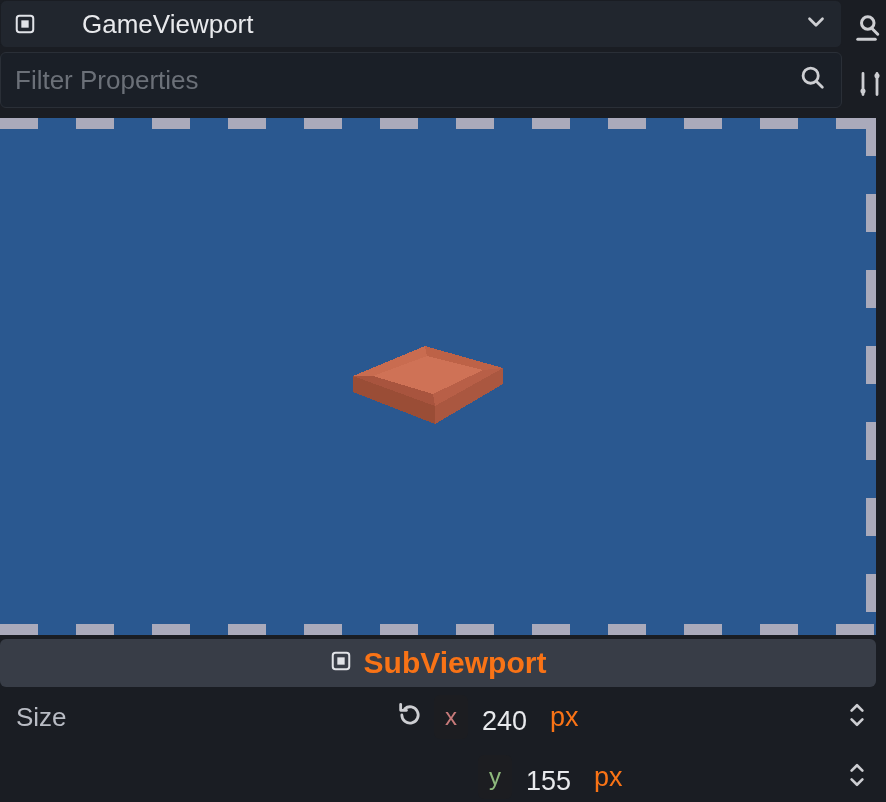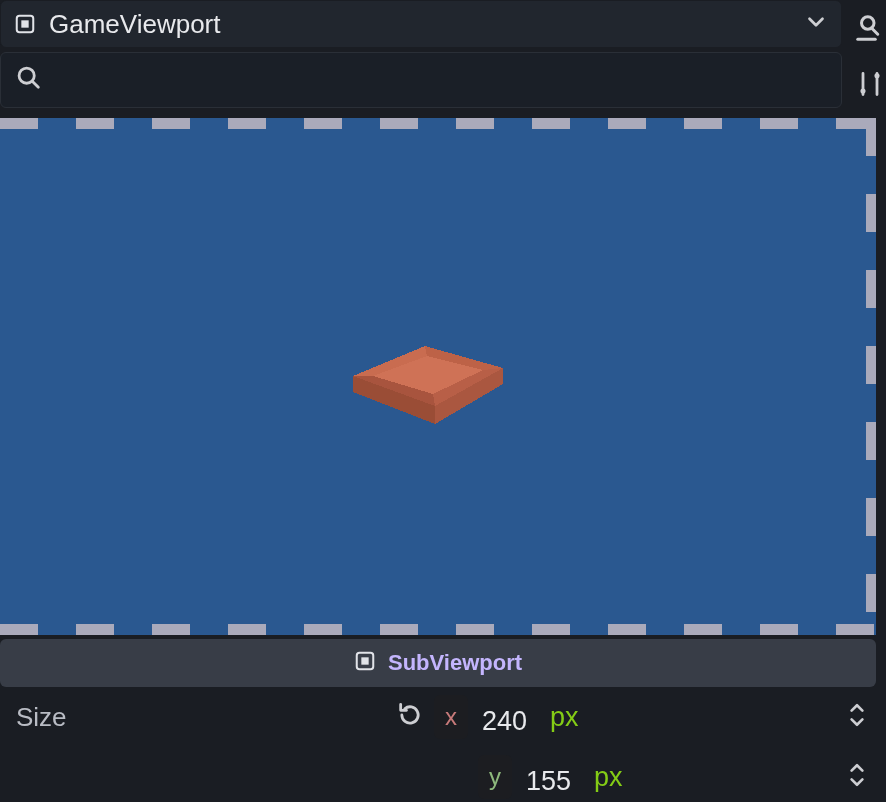--- a/index.html
+++ b/index.html
@@ -13,20 +13,21 @@
 }
 .header {
   display: flex;
   align-items: center;
   background: #21262e;
   height: 48px;
   border: 1px solid #1a1d23;
   border-radius: 6px;
   margin: 0 44px 0 0;
   padding: 0 12px;
+  gap: 33px;
 }
 .node-icon {
   width: 24px;
   height: 24px;
   display: flex;
   align-items: center;
   justify-content: center;
   margin-right: 12px;
 }
 .header-title {
@@ -104,23 +105,23 @@
   display: flex;
   align-items: center;
   justify-content: center;
   background: #383d47;
   border-radius: 6px;
   height: 48px;
   margin: 4px 10px 0 0;
   gap: 12px;
 }
 .section-title {
-  font-size: 22px;
+  font-size: 30px;
   font-weight: 600;
-  color: #c4b5fd;
+  color: #f97316;
 }
 .prop-row {
   display: flex;
   align-items: center;
   height: 60px;
   padding: 0 12px 0 16px;
 }
 .prop-label {
   font-size: 26px;
   color: #b9bcc4;
@@ -144,21 +145,21 @@
 .axis-x { color: #c77a7a; }
 .axis-y { color: #8db97c; }
 .value {
   font-size: 27px;
   color: #e8e9ec;
   width: 68px;
   margin-top: 8px;
 }
 .unit {
   font-size: 27px;
-  color: #84cc16;
+  color: #f97316;
   flex: 1;
 }
 .spinner {
   color: #cdced2;
   margin-right: 4px;
 }
 .prop-row2 {
   display: flex;
   align-items: center;
   height: 60px;
@@ -195,20 +196,21 @@
   <span class="right-icon">
     <svg width="28" height="30" viewBox="0 0 24 24">
         <path d="M6 3v14M6 21v-1M18 3v1M18 7v14" stroke="#cdced2" stroke-width="2.4" stroke-linecap="round"></path>
         <circle cx="6" cy="18" r="2.2" fill="#cdced2"></circle>
         <circle cx="18" cy="5" r="2.2" fill="#cdced2"></circle>
       </svg>
   </span>
 </div>
 
 <div class="filter-row">
+  <input class="filter-input" placeholder="Filter Properties" style="">
   <span class="search-icon">
     <svg width="28" height="28" viewBox="0 0 24 24">
         <circle cx="10" cy="10" r="6.5" fill="none" stroke="currentColor" stroke-width="2.4"></circle>
         <path d="M15 15l5 5" stroke="currentColor" stroke-width="2.4" stroke-linecap="round"></path>
       </svg>
   </span>
 </div>
 
 <div class="viewport-area">
   <div class="dashed-top"></div>

